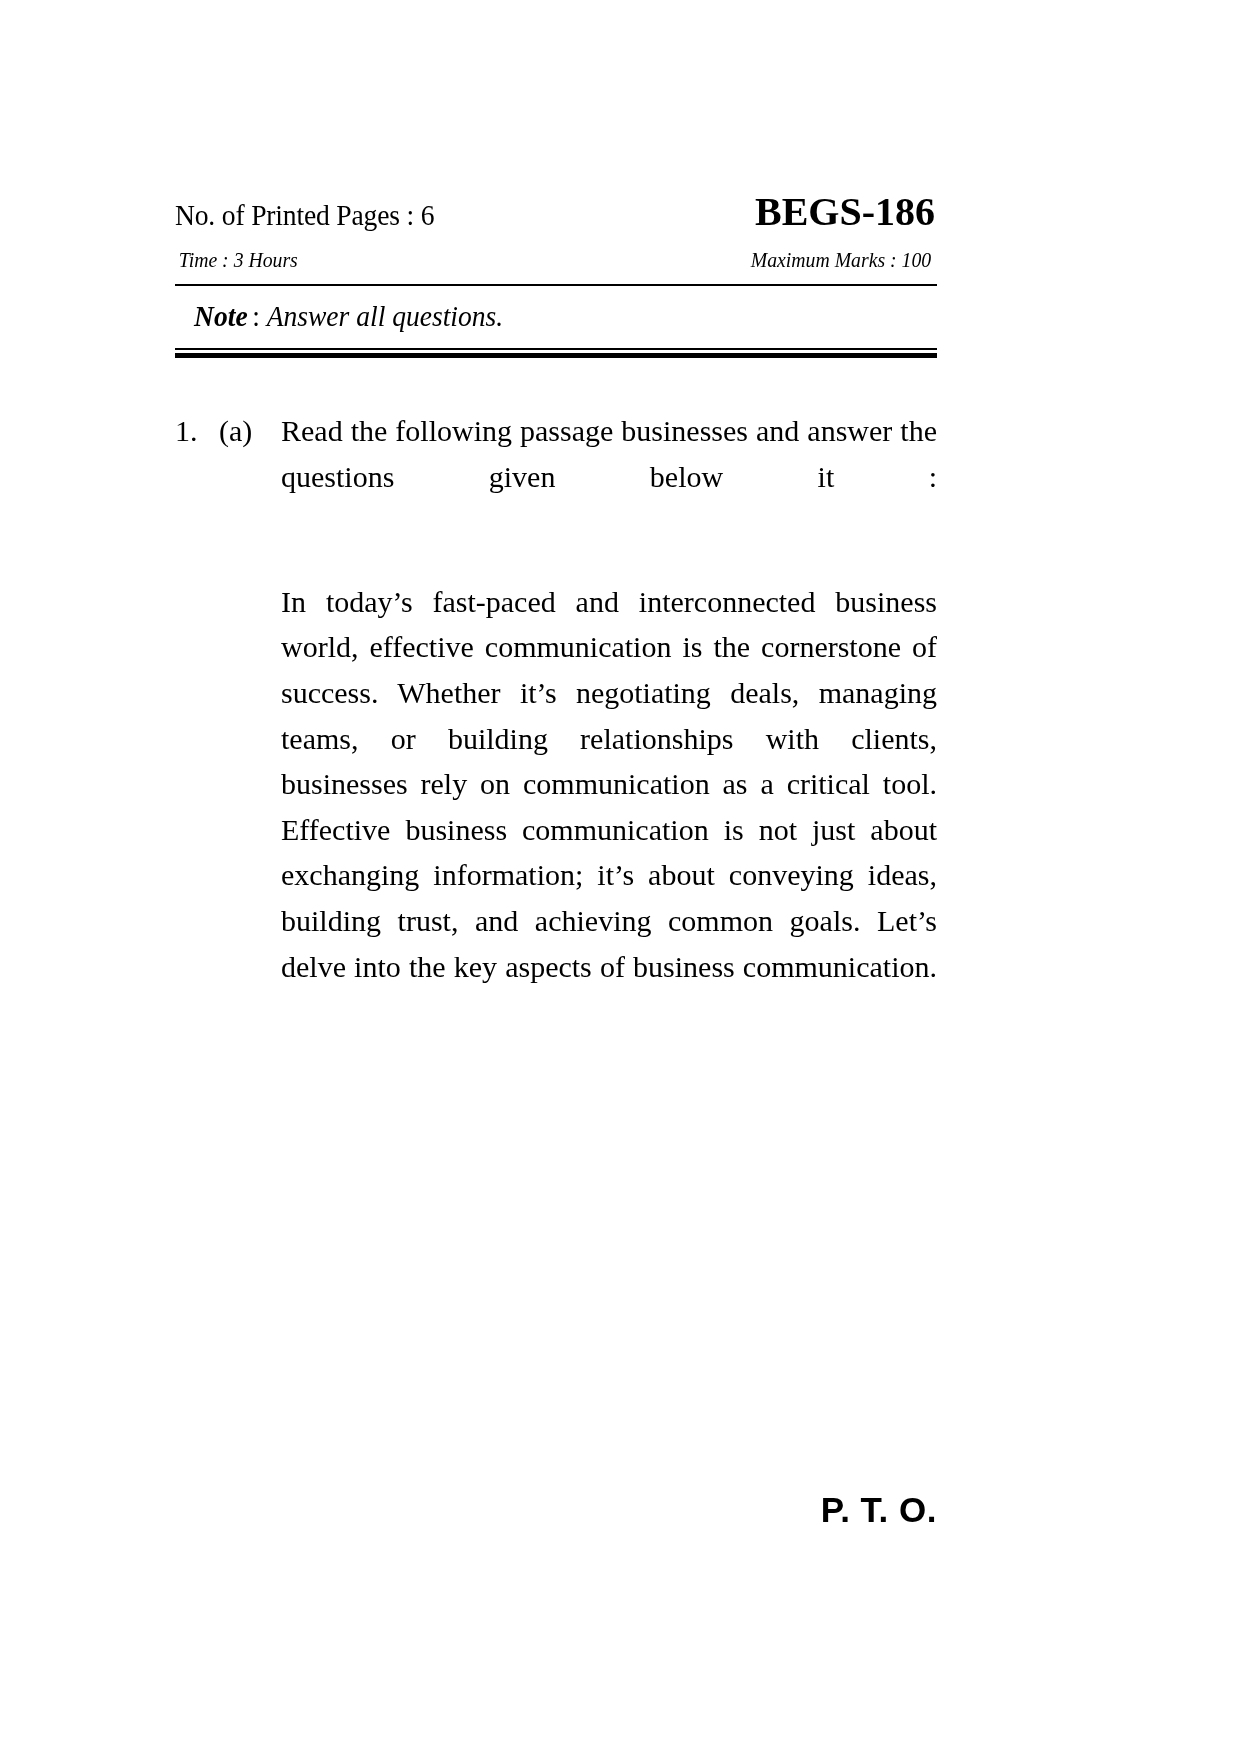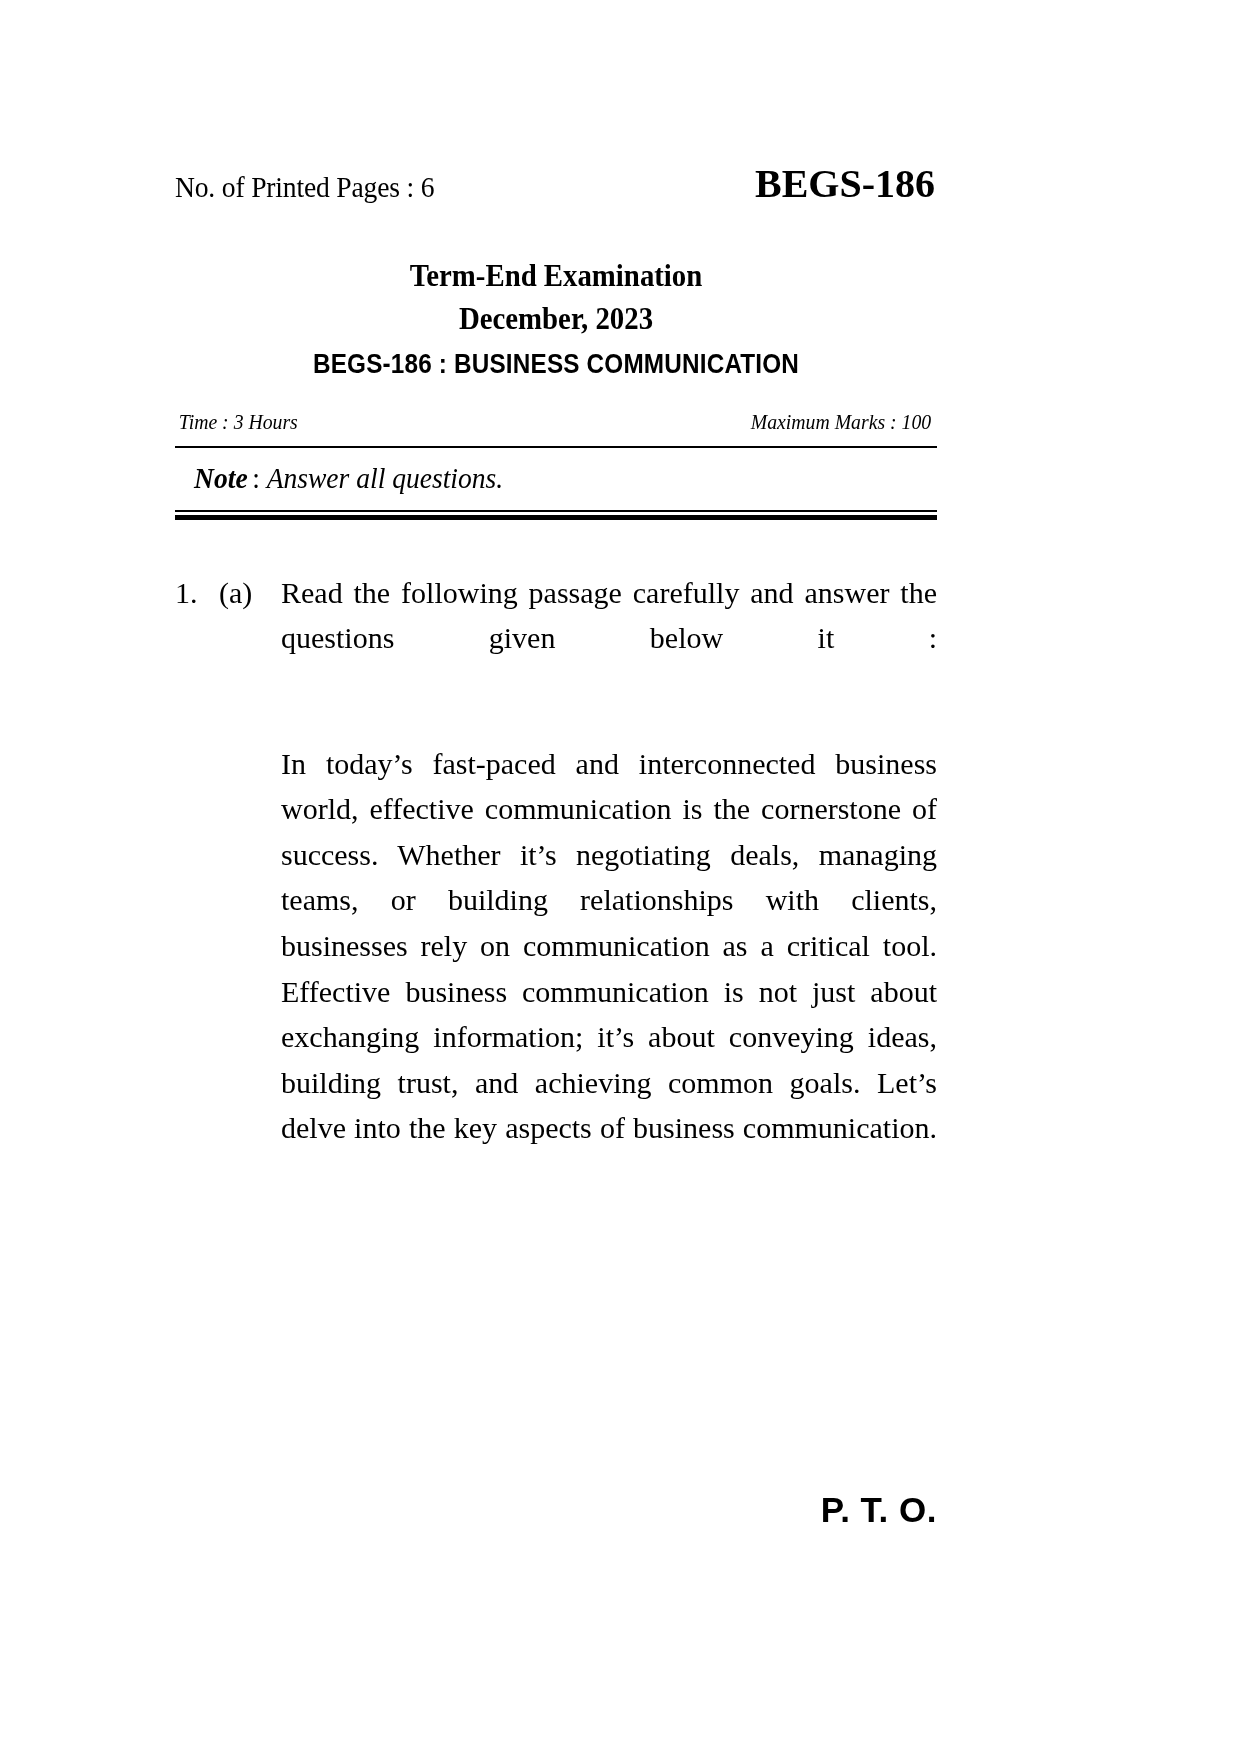--- a/index.html
+++ b/index.html
@@ -49,20 +49,21 @@
     transform-origin: left center;
     white-space: nowrap;
   }
   .course-code {
     font-family: "Liberation Serif", "DejaVu Serif", serif;
     font-weight: bold;
     font-size: 40px;
     letter-spacing: 0px;
     white-space: nowrap;
     padding-right: 2px;
+    margin-top: 28px;
   }
 
   
   .program-block {
     text-align: center;
     margin-top: 52px;
   }
   .program-title {
     font-size: 33px;
     font-weight: bold;
@@ -216,25 +217,20 @@
 
 <div class="page">
   <div class="content">
 
     <div class="header-row">
       <div class="printed-pages">No. of Printed Pages : 6</div>
       <div class="course-code">BEGS-186</div>
     </div>
 
 
-    <div class="exam-block">
-      <div class="exam-line">Term-End Examination</div>
-      <div class="exam-line">December, 2023</div>
-      <div class="subject-line">BEGS-186 : BUSINESS COMMUNICATION</div>
-    </div>
 
     <div class="timemarks-row">
       <div class="time-text">Time : 3 Hours</div>
       <div class="marks-text">Maximum Marks : 100</div>
     </div>
 
     <hr class="rule-thin">
 
     <div class="note-row">
       <span class="note-label">Note</span>
@@ -245,21 +241,21 @@
     <div class="rule-double">
       <div class="d1"></div>
       <div class="d2"></div>
     </div>
 
     <div class="question-block">
       <div class="q-row">
         <div class="q-num">1.</div>
         <div class="q-part">(a)</div>
         <div class="q-body">
-          <p class="justify-all">Read the following passage carefully and answer the questions given below it :</p>
+          <p class="justify-all">Read the following passage businesses and answer the questions given below it :</p>
           <p class="passage justify-all">In today’s fast-paced and interconnected business world, effective communication is the cornerstone of success. Whether it’s negotiating deals, managing teams, or building relationships with clients, businesses rely on communication as a critical tool. Effective business communication is not just about exchanging information; it’s about conveying ideas, building trust, and achieving common goals. Let’s delve into the key aspects of business communication.</p>
         </div>
       </div>
     </div>
 
     <div class="pto">P. T. O.</div>
 
   </div>
 </div>
 

